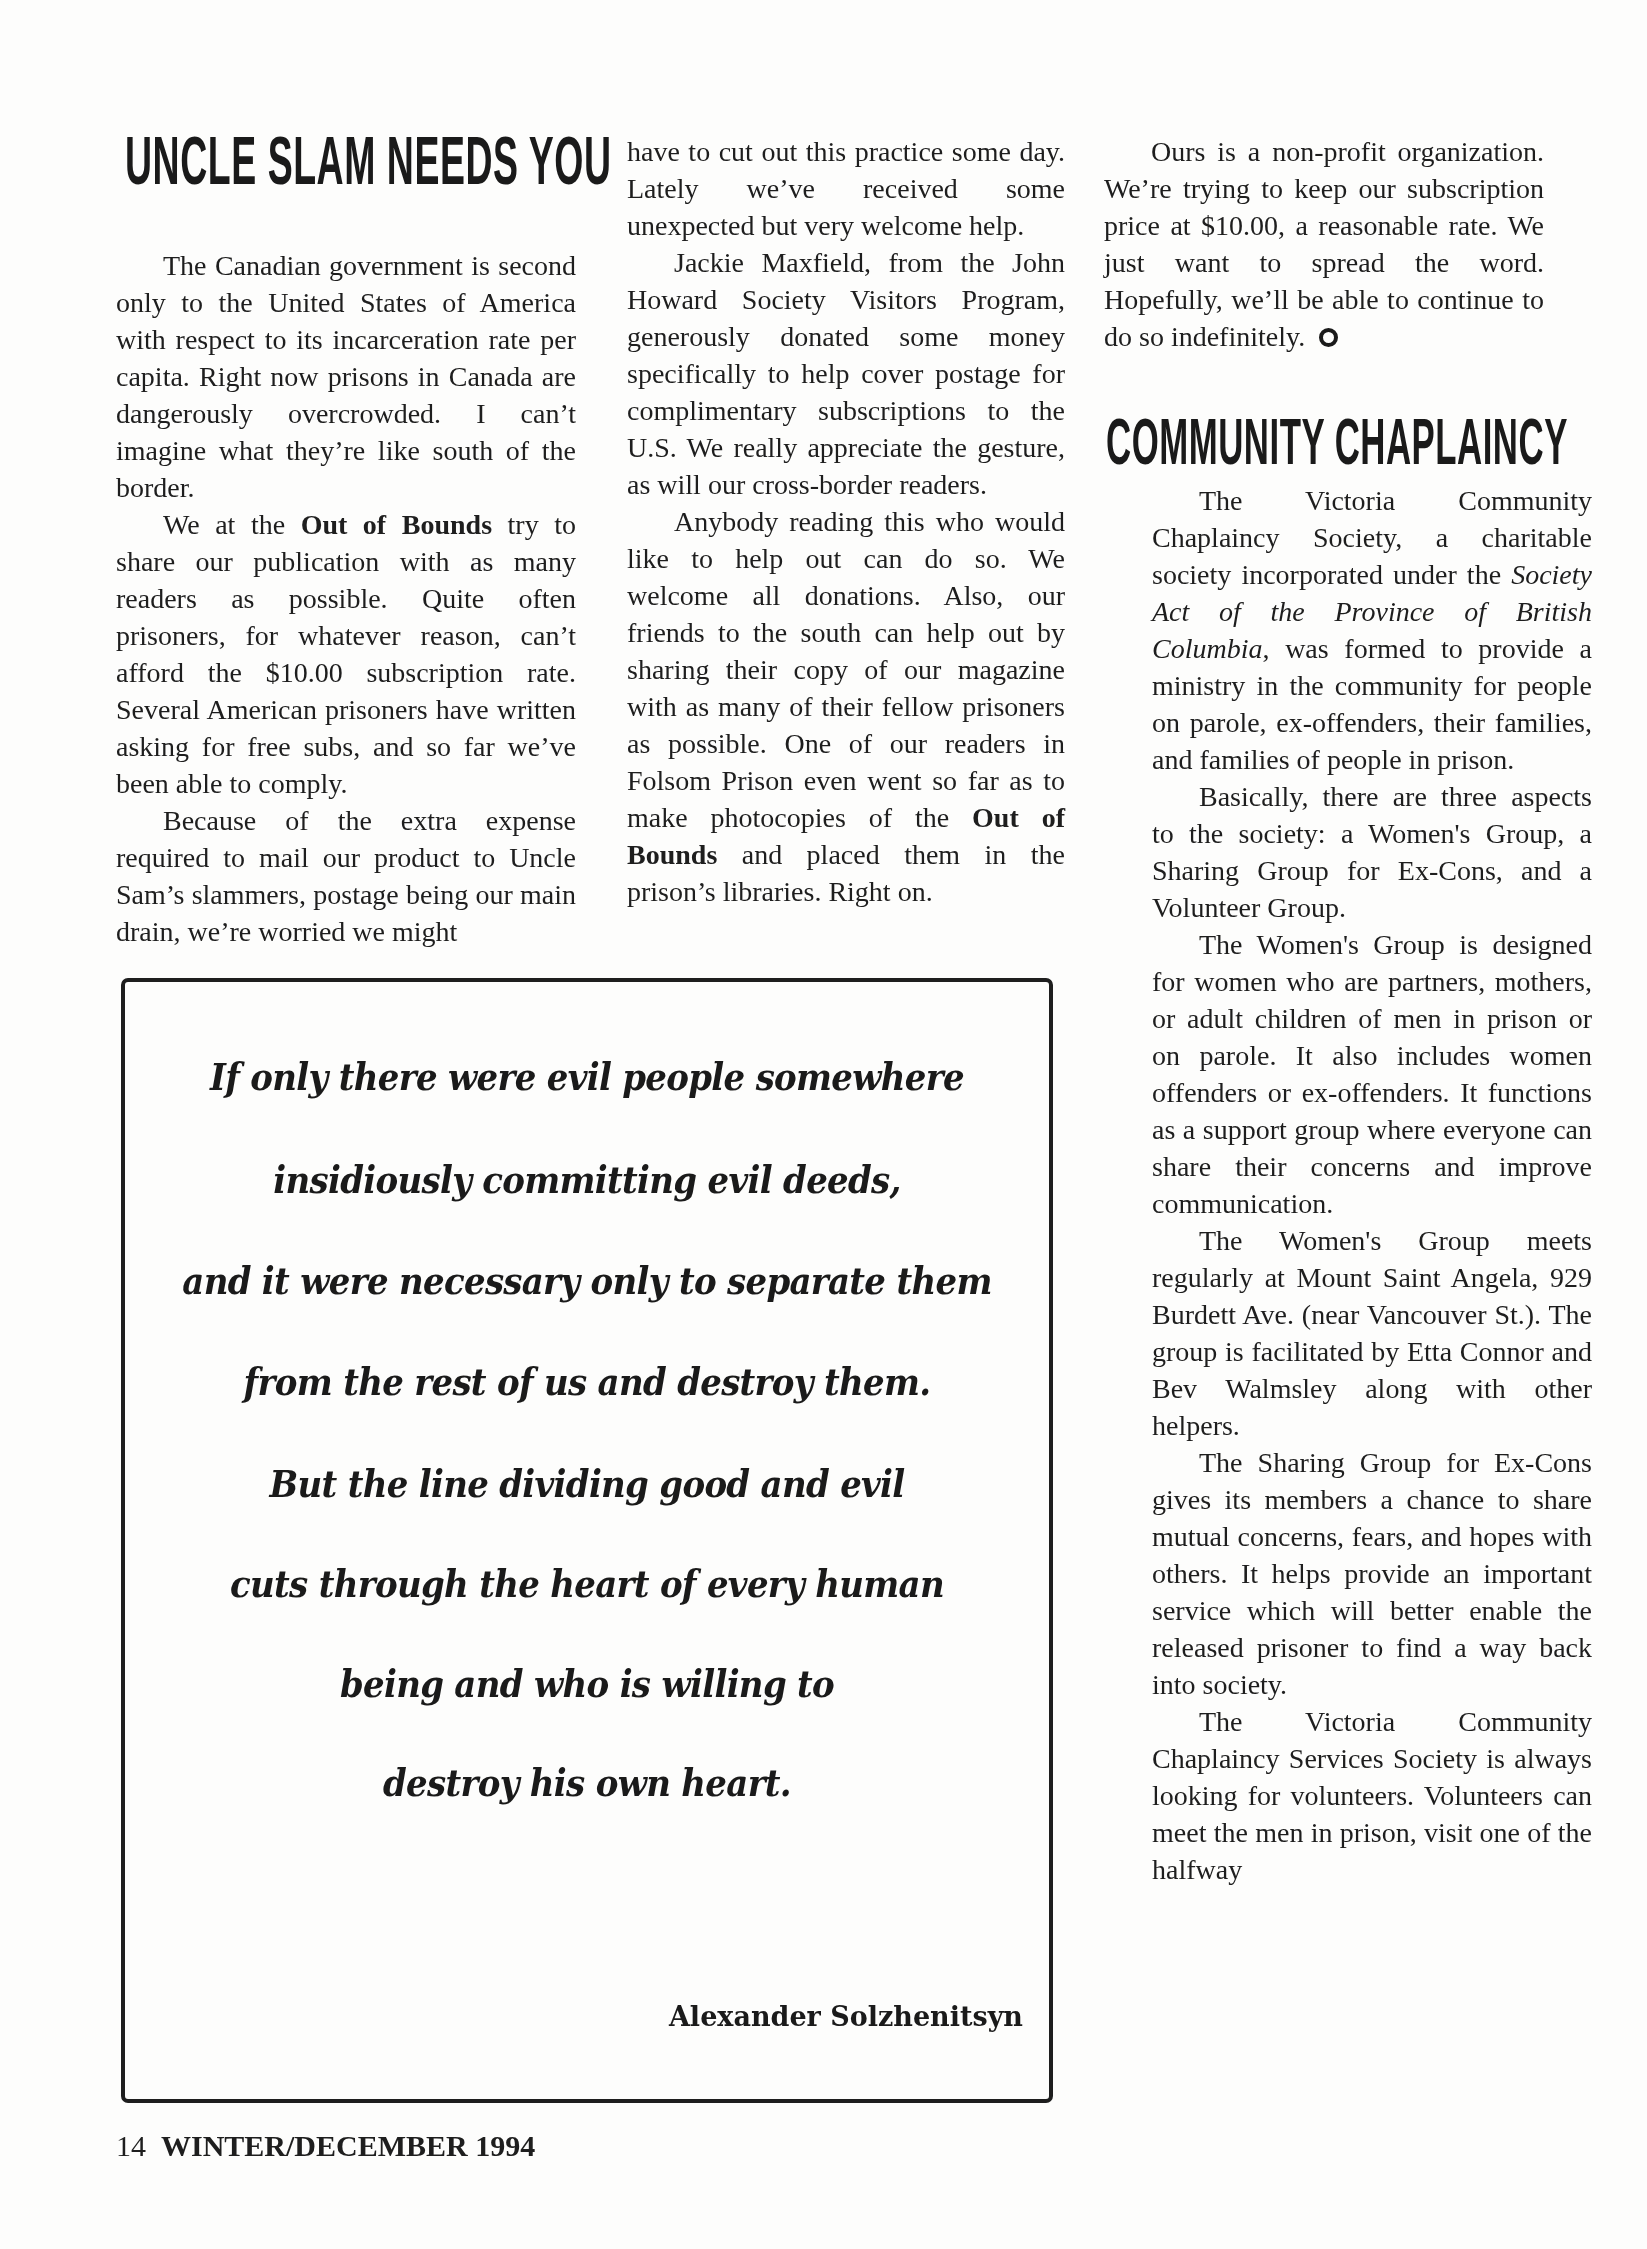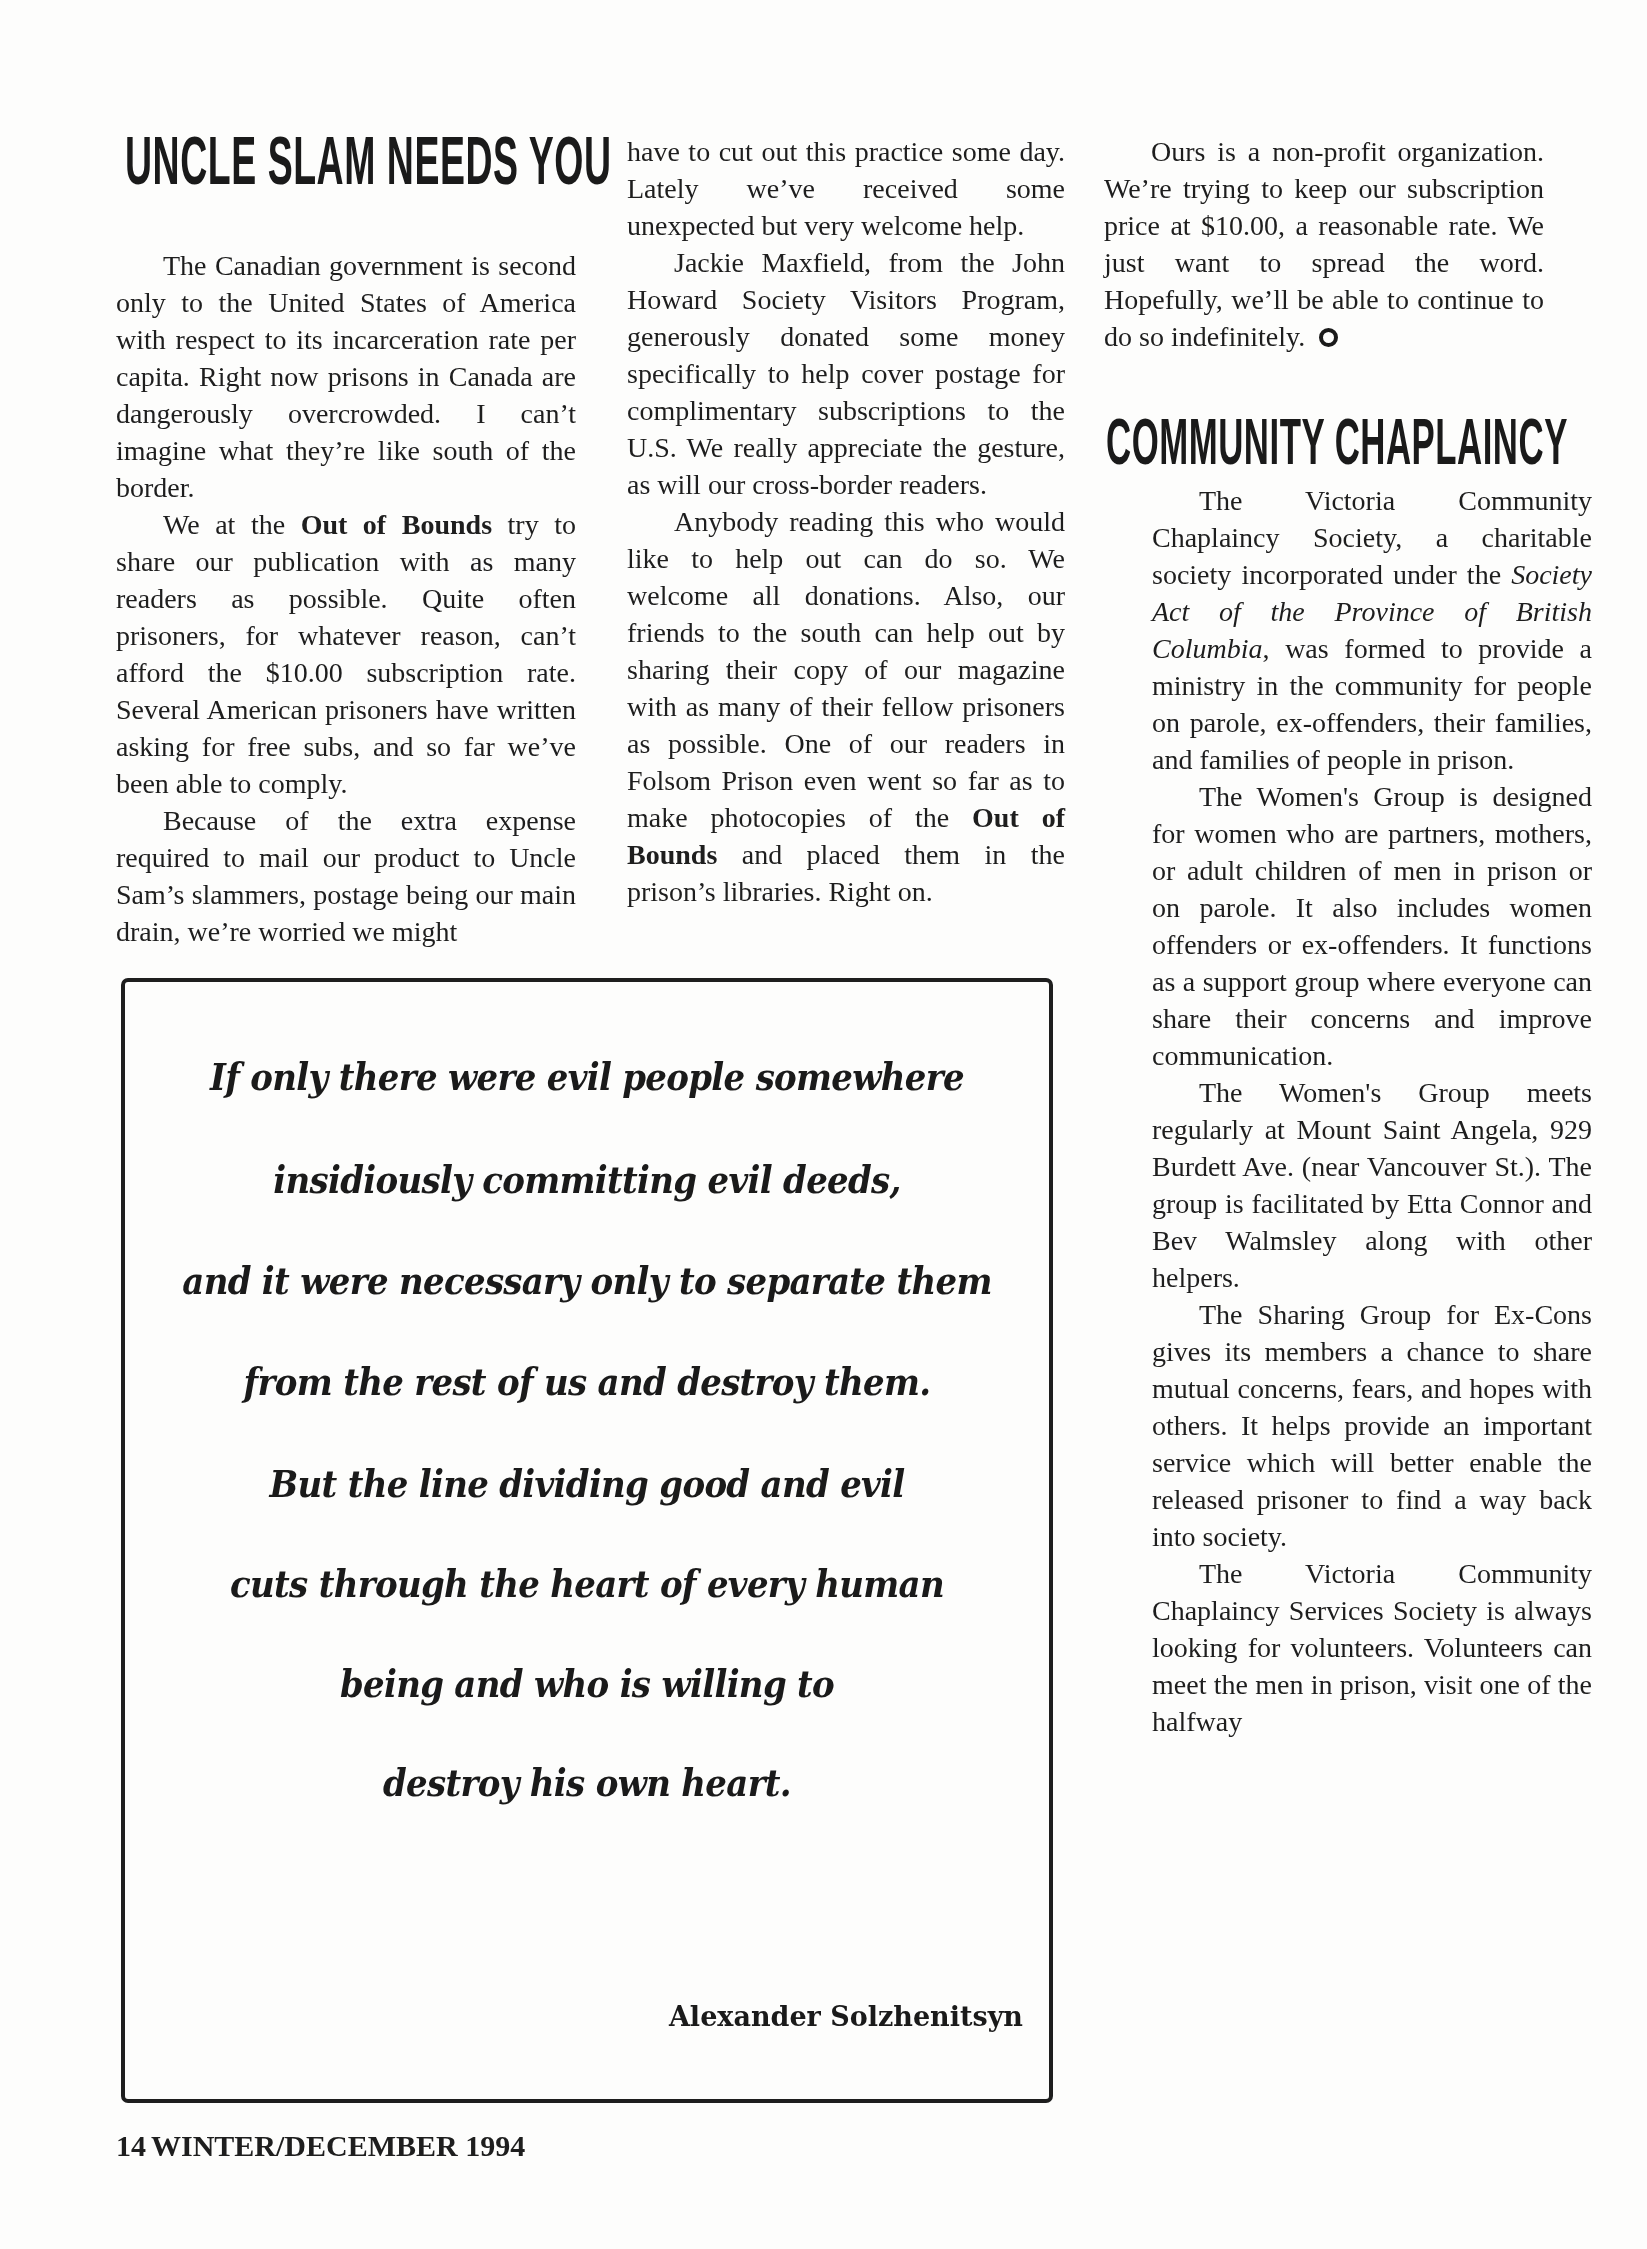--- a/index.html
+++ b/index.html
@@ -74,21 +74,21 @@
     color: #1a1a1a;
   }
   #footer {
     position: absolute;
     left: 116px; top: 2127px;
     font-size: 30px;
     line-height: 38px;
     color: #1e1e1e;
     white-space: nowrap;
   }
-  #footer .page-num { margin-right: 5px; font-weight: bold; }
+  #footer .page-num { margin-right: 15px; }
   #footer .issue { font-weight: bold; }
 </style>
 </head>
 <body>
 
 <div class="headline" id="headline1">UNCLE SLAM NEEDS YOU</div>
 
 <div class="col" id="col1">
   <p>The Canadian government is second only to the United States of America with respect to its incarceration rate per capita. Right now prisons in Canada are dangerously overcrowded. I can’t imagine what they’re like south of the border.</p>
   <p><span>We at the </span><span class="bold">Out of Bounds</span><span> try to share our publication with as many readers as possible. Quite often prisoners, for whatever reason, can’t afford the $10.00 subscription rate. Several American prisoners have written asking for free subs, and so far we’ve been able to comply.</span></p>
@@ -102,20 +102,21 @@
 </div>
 
 <div class="col" id="col3">
   <p><span>Ours is a non-profit organization. We’re trying to keep our subscription price at $10.00, a reasonable rate. We just want to spread the word. Hopefully, we’ll be able to continue to do so indefinitely.</span><span class="end-mark"></span></p>
 </div>
 
 <div class="headline" id="headline2">COMMUNITY CHAPLAINCY</div>
 
 <div class="col" id="col3b" style="left:1104px; top:482px; width:440px;margin-left:48px;">
   <p><span>The Victoria Community Chaplaincy Society, a charitable society incorporated under the </span><span class="ital">Society Act of the Province of British Columbia</span><span>, was formed to provide a ministry in the community for people on parole, ex-offenders, their families, and families of people in prison.</span></p>
+  <p>Basically, there are three aspects to the society: a Women's Group, a Sharing Group for Ex-Cons, and a Volunteer Group.</p>
   <p>The Women's Group is designed for women who are partners, mothers, or adult children of men in prison or on parole. It also includes women offenders or ex-offenders. It functions as a support group where everyone can share their concerns and improve communication.</p>
   <p>The Women's Group meets regularly at Mount Saint Angela, 929 Burdett Ave. (near Vancouver St.). The group is facilitated by Etta Connor and Bev Walmsley along with other helpers.</p>
   <p>The Sharing Group for Ex-Cons gives its members a chance to share mutual concerns, fears, and hopes with others. It helps provide an important service which will better enable the released prisoner to find a way back into society.</p>
   <p>The Victoria Community Chaplaincy Services Society is always looking for volunteers. Volunteers can meet the men in prison, visit one of the halfway</p>
 </div>
 
 <div id="quote-box">
   <div class="quote-line" style="top:75px;">If only there were evil people somewhere</div>
   <div class="quote-line" style="top:178px;">insidiously committing evil deeds,</div>
   <div class="quote-line" style="top:279px;">and it were necessary only to separate them</div>

